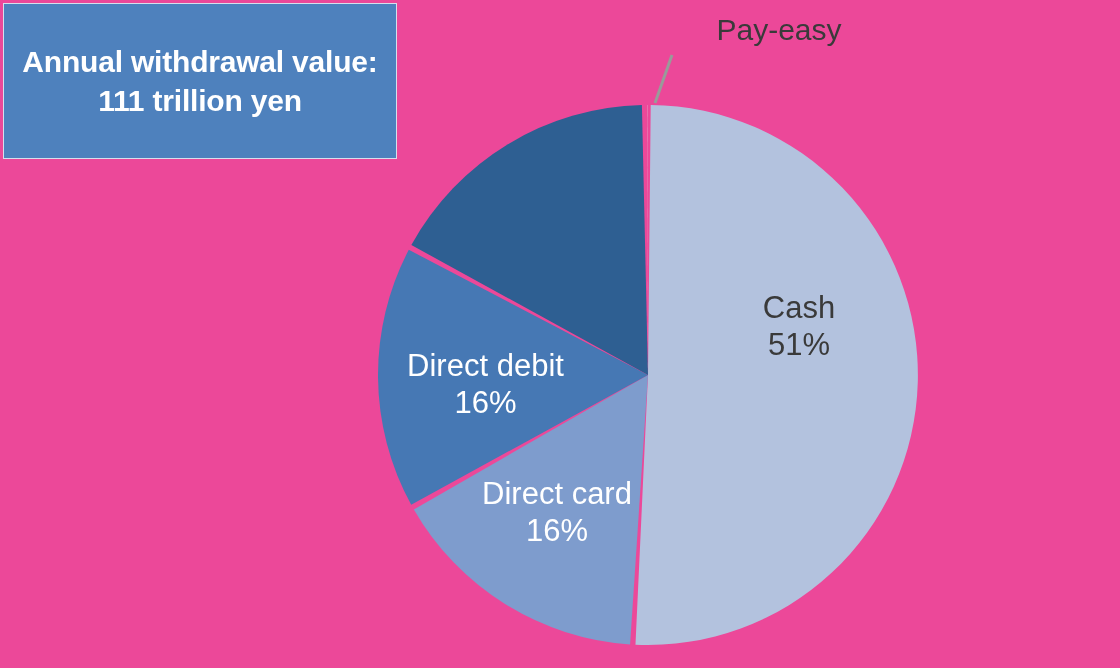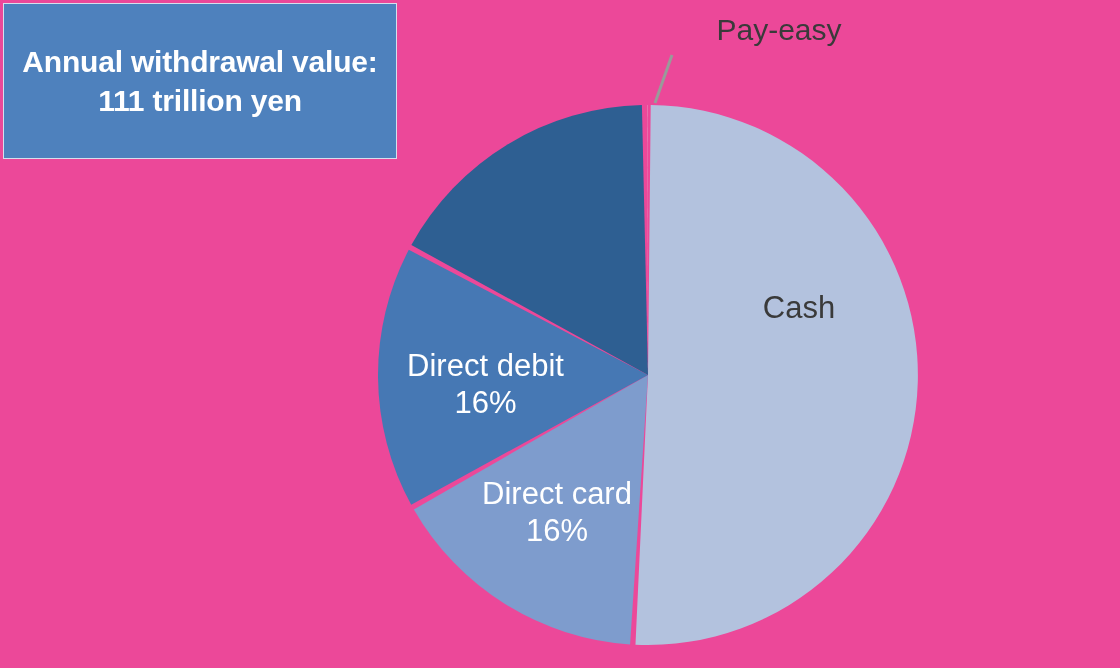--- a/index.html
+++ b/index.html
@@ -127,20 +127,21 @@
           <path d="M 648 375 L 411.19 504.69 A 270 270 0 0 1 408.79 249.79 Z" fill="#4678b4" stroke="none"></path>
           <path d="M 648 375 L 411.35 245.01 A 270 270 0 0 1 641.90 105.07 Z" fill="#2e5f92" stroke="none"></path>
           <path d="M 648 375 L 647.32 105.00 A 270 270 0 0 1 647.56 105.00 Z" fill="#dde4f0" stroke="none"></path>
         </g>
       <line id="payeasy-leader" x1="655" y1="103" x2="672" y2="55" stroke="#9a9a9a" stroke-width="3"></line>
     </svg>
   </div>
 
   <div class="slice-label label-dark" id="label-cash">
     <span class="lbl-name">Cash</span>
+    <span class="lbl-val">51%</span>
   </div>
 
 
   <div class="slice-label label-light" id="label-direct">
     <span class="lbl-name">Direct debit</span>
     <span class="lbl-val">16%</span>
   </div>
 
   <div class="slice-label label-light" id="label-credit">
     <span class="lbl-name">Direct card</span>

